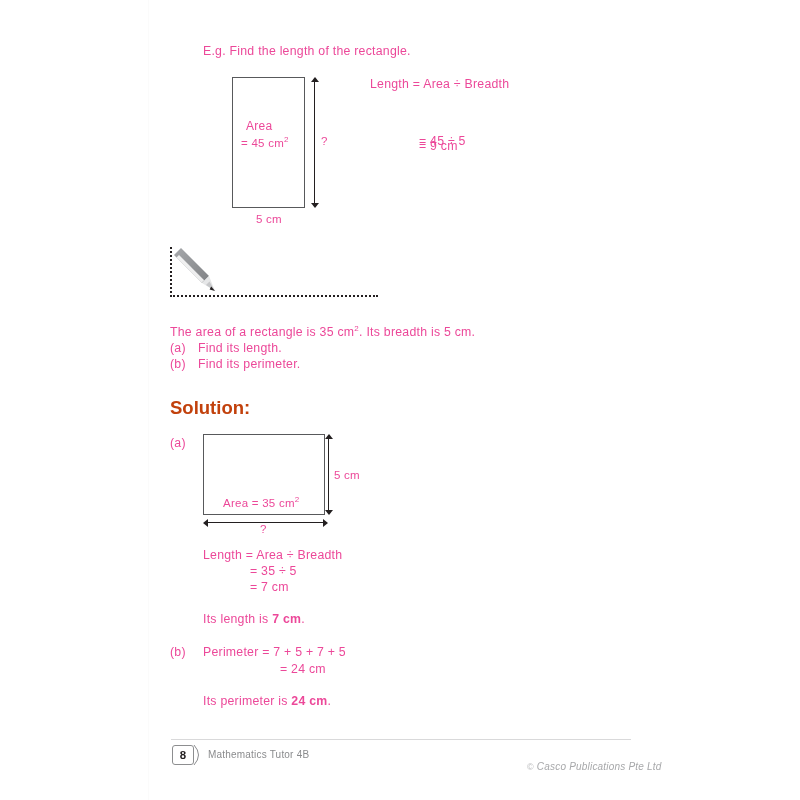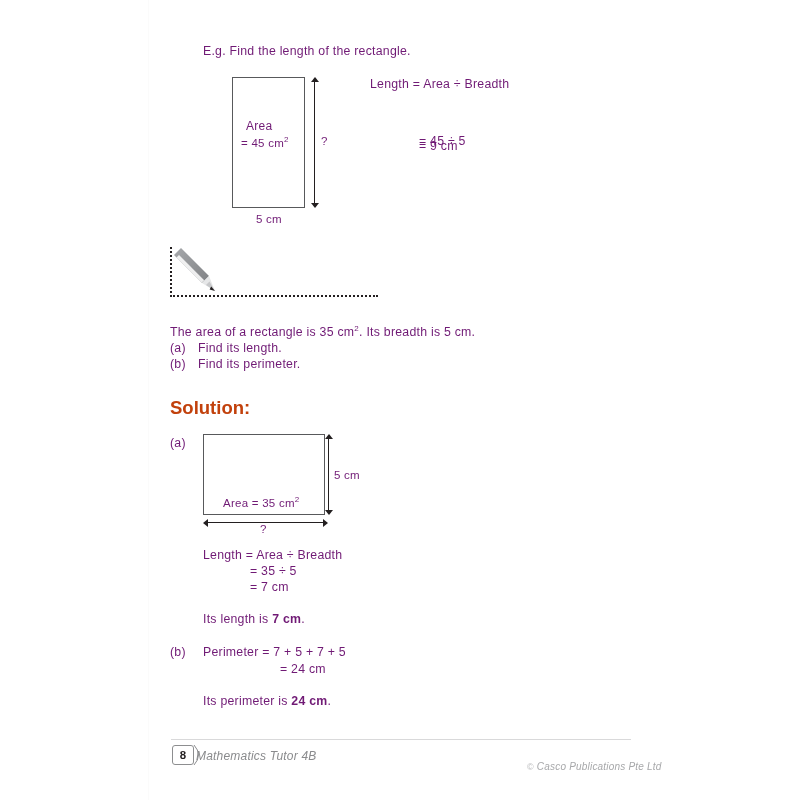--- a/index.html
+++ b/index.html
@@ -31,21 +31,21 @@
     background: #fbfbfb;
   }
 
   
   .t {
     position: absolute;
     font-size: 12.3px;
     line-height: 17px;
     letter-spacing: 0.25px;
     white-space: nowrap;
-    color: #701a75;
+    color: #ec4899;
     text-align: center;
   }
   .b { font-weight: bold; }
   sup {
     font-size: 8px;
     vertical-align: super;
     line-height: 0;
   }
 
   
@@ -231,24 +231,23 @@
   }
   #page-num-tail {
     position: absolute;
     left: 193px;
     top: 744px;
     width: 14px;
     height: 22px;
   }
   #footer-book {
     position: absolute;
-    left: 196px;
+    left: 208px;
     top: 749px;
-    font-size: 12px;
-    font-style: italic;
+    font-size: 10px;
     color: #8a8b8d;
     letter-spacing: 0.2px;
     white-space: nowrap;
   }
   #footer-copy {
     position: absolute;
     left: 527px;
     top: 750px;
     font-size: 10px;
     font-style: italic;

